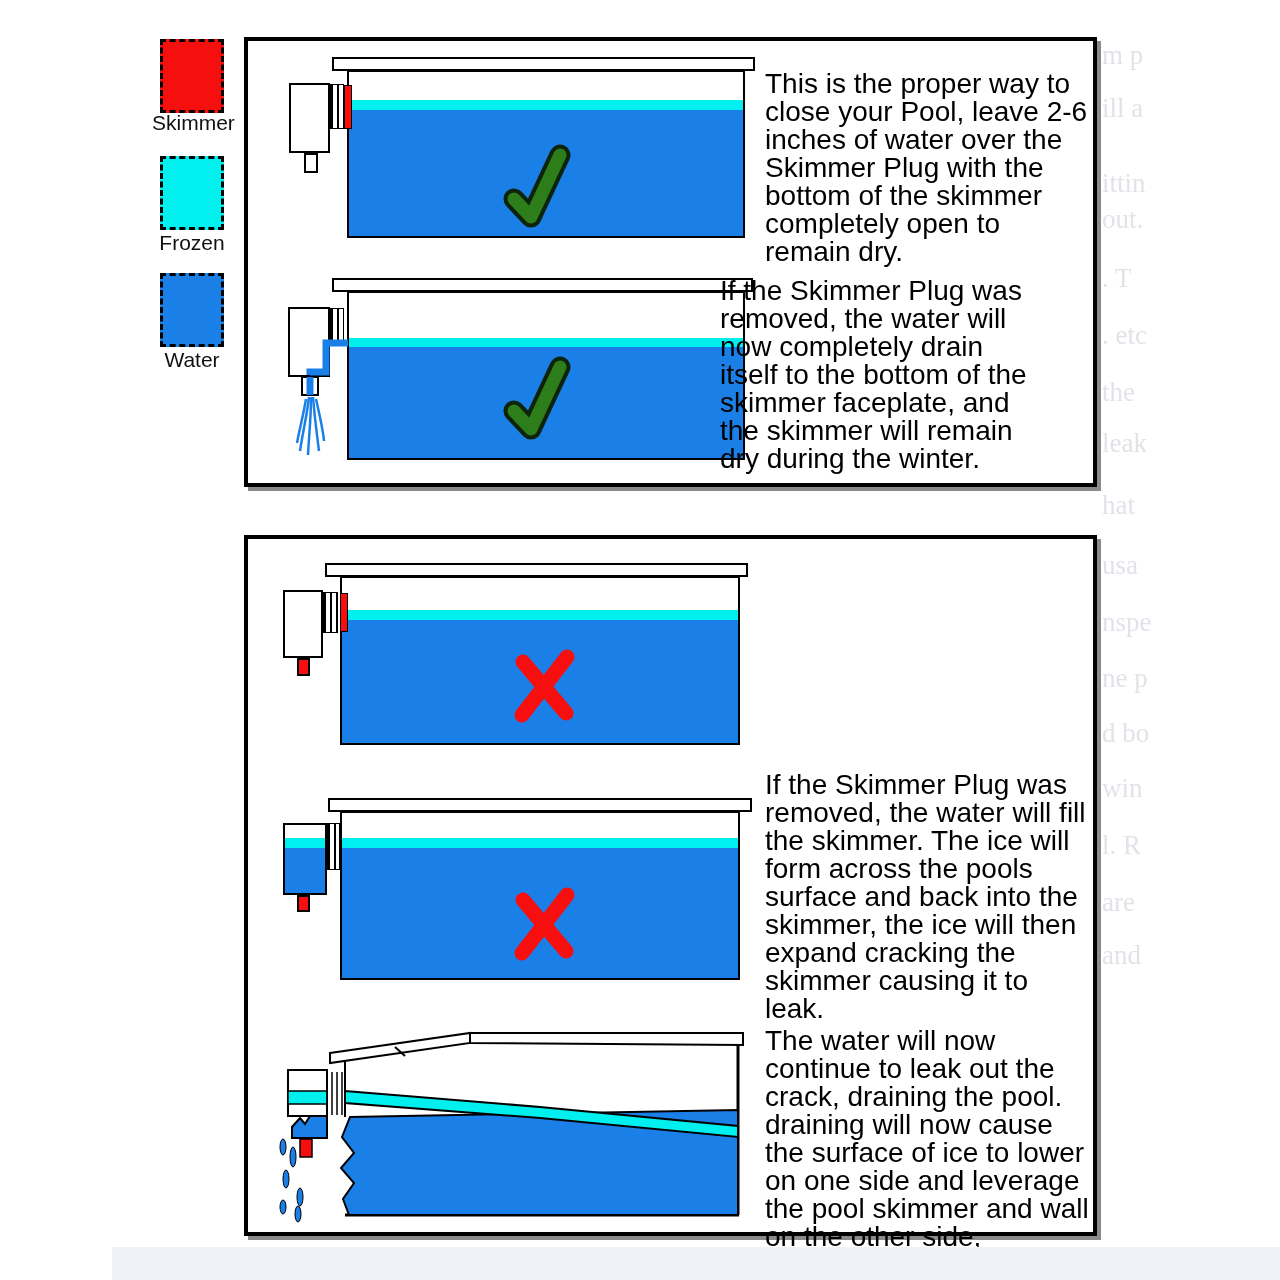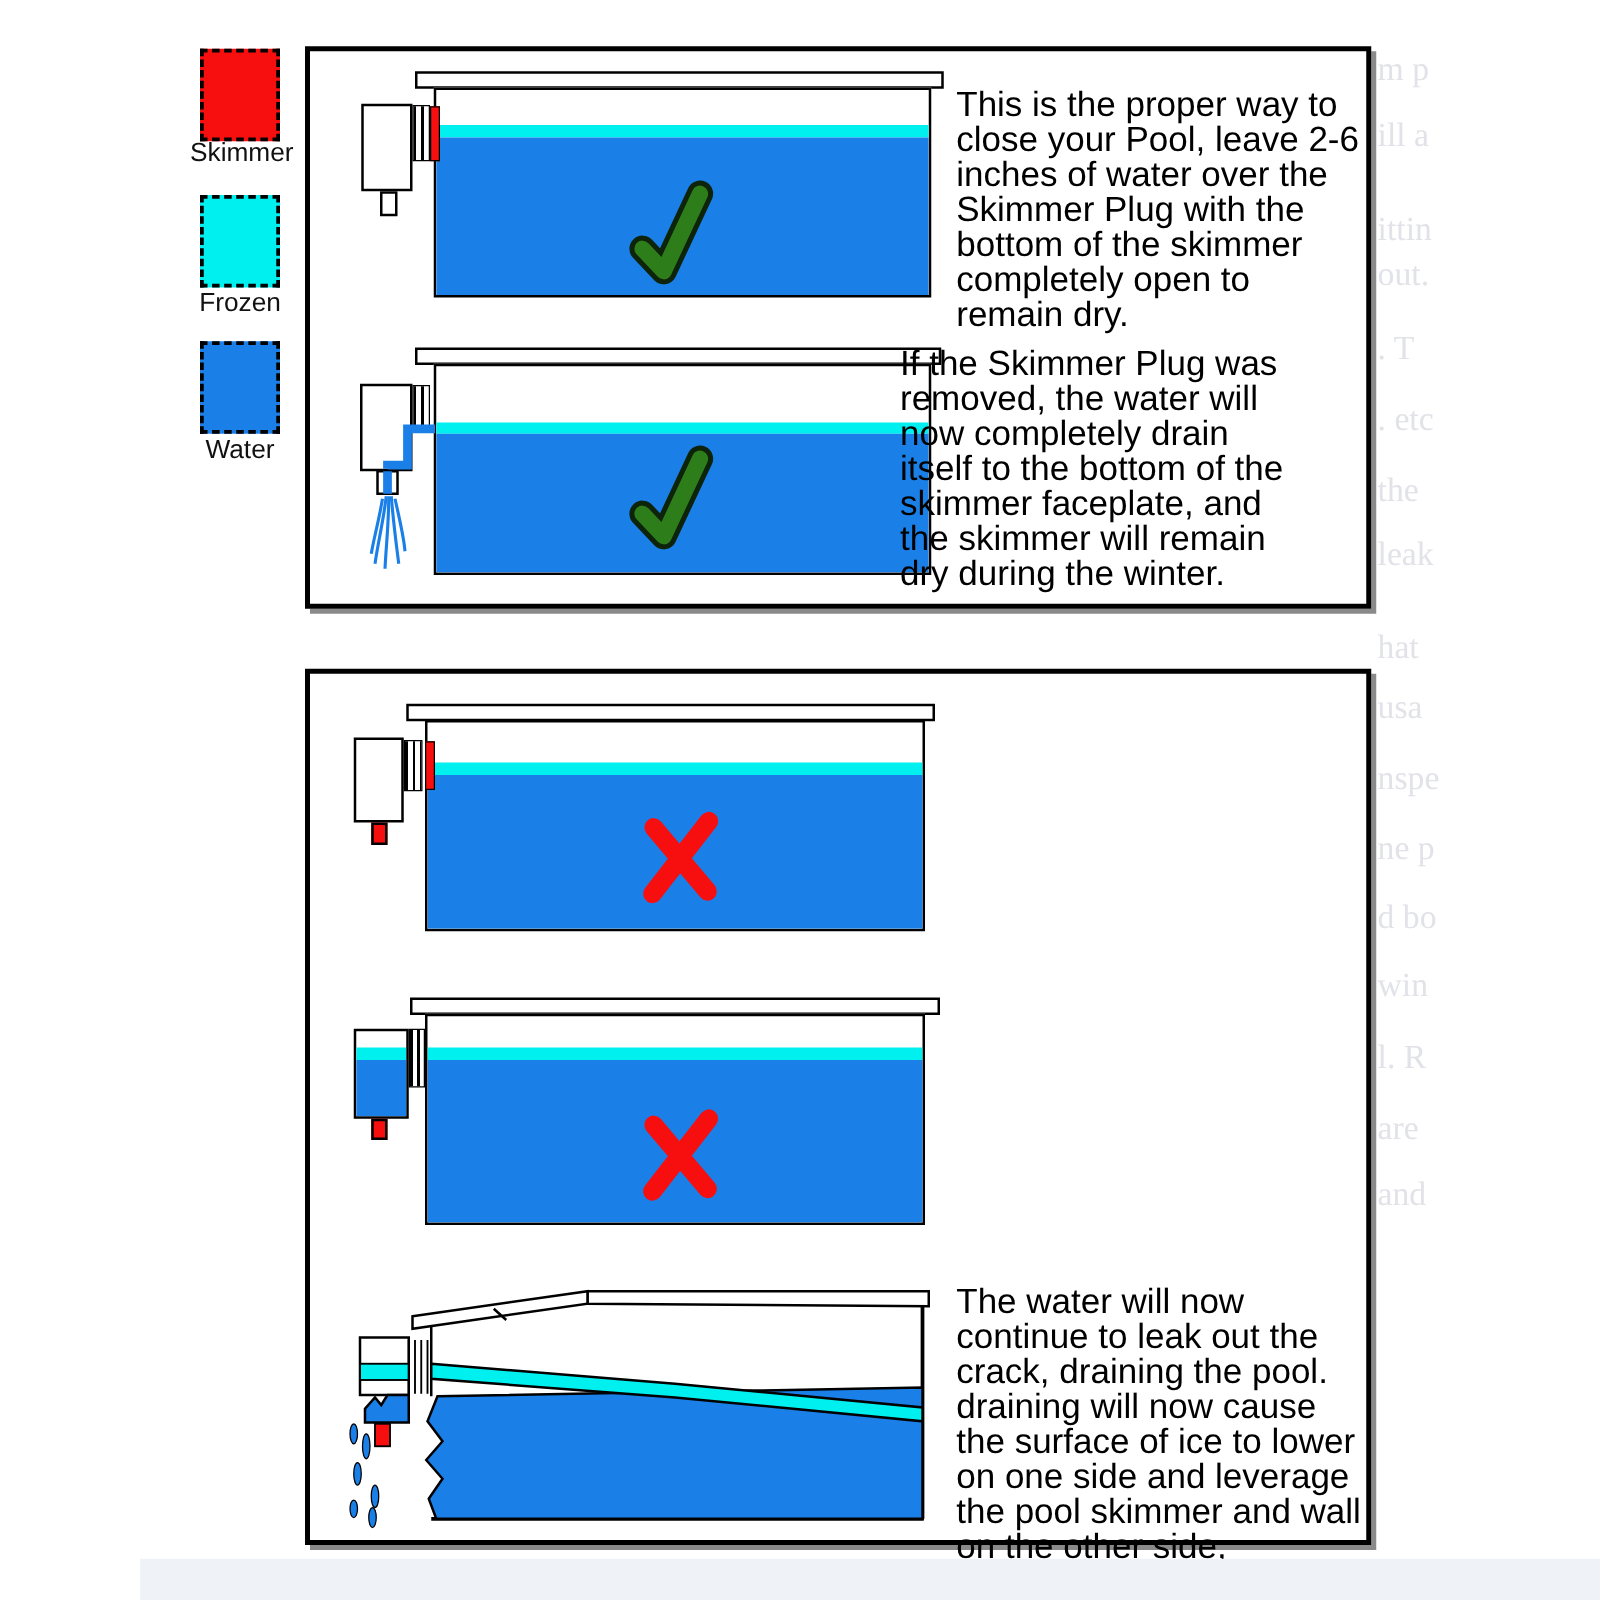--- a/index.html
+++ b/index.html
@@ -43,21 +43,21 @@
 
   <div class="abs" id="bg-frags" style="left:1102px;top:0;width:146px;height:1000px;">
       <span class="bg-frag" style="top: 40px;">m p</span>
       <span class="bg-frag" style="top: 93px;">ill a</span>
       <span class="bg-frag" style="top: 132px; margin-top: 36px;">ittin</span>
       <span class="bg-frag" style="top: 204px;">out.</span>
       <span class="bg-frag" style="top: 263px;">. T</span>
       <span class="bg-frag" style="top: 320px;">. etc</span>
       <span class="bg-frag" style="top: 377px;">the</span>
       <span class="bg-frag" style="top: 428px;">leak</span>
-      <span class="bg-frag" style="top: 490px; margin-top: 12px;">hat</span>
+      <span class="bg-frag" style="top: 490px;">hat</span>
       <span class="bg-frag" style="top: 550px;">usa</span>
       <span class="bg-frag" style="top: 607px;">nspe</span>
       <span class="bg-frag" style="top: 663px;">ne p</span>
       <span class="bg-frag" style="top: 718px;">d bo</span>
       <span class="bg-frag" style="top: 773px;">win</span>
       <span class="bg-frag" style="top: 830px;">l. R</span>
       <span class="bg-frag" style="top: 887px;">are</span>
       <span class="bg-frag" style="top: 940px;">and</span>
     </div>
 
@@ -182,17 +182,18 @@
       <ellipse cx="38" cy="132" rx="3" ry="10"></ellipse>
       <ellipse cx="31" cy="154" rx="3" ry="9"></ellipse>
       <ellipse cx="45" cy="172" rx="3" ry="9"></ellipse>
       <ellipse cx="28" cy="182" rx="3" ry="7"></ellipse>
       <ellipse cx="43" cy="189" rx="3" ry="8"></ellipse>
     </g>
   </svg>
 
   <div class="caption" style="left:765px;top:70px;">This is the proper way to close your Pool, leave 2-6 inches of water over the Skimmer Plug with the bottom of the skimmer completely open to remain dry.</div>
   <div class="caption" style="left:720px;top:277px;">If the Skimmer Plug was removed, the water will now completely drain itself to the bottom of the skimmer faceplate, and the skimmer will remain dry during the winter.</div>
+  <div class="caption" style="left:765px;top:771px;">If the Skimmer Plug was removed, the water will fill the skimmer. The ice will form across the pools surface and back into the skimmer, the ice will then expand cracking the skimmer causing it to leak.</div>
   <div class="caption" style="left:765px;top:1027px;">The water will now continue to leak out the crack, draining the pool. draining will now cause the surface of ice to lower on one side and leverage the pool skimmer and wall on the other side, crushing the wall.</div>
 
   <div class="bottom-strip" style="left:112px;top:1247px;width:1168px;height:33px;"></div>
 
 </div>
 
 </body></html>

